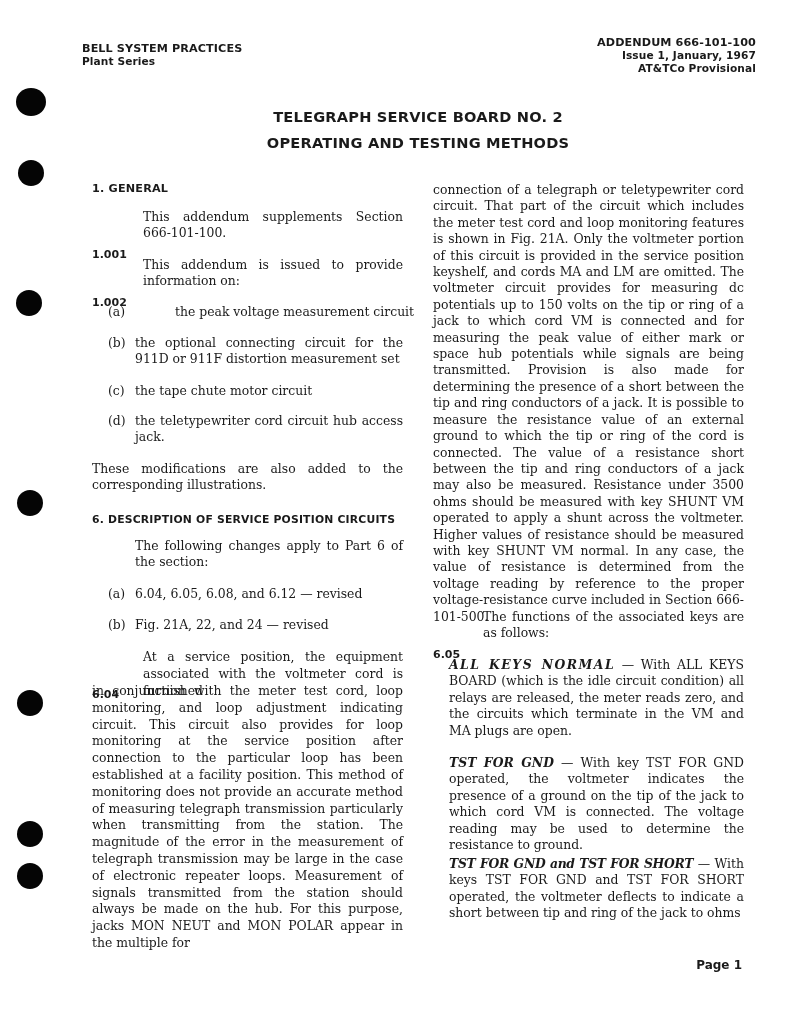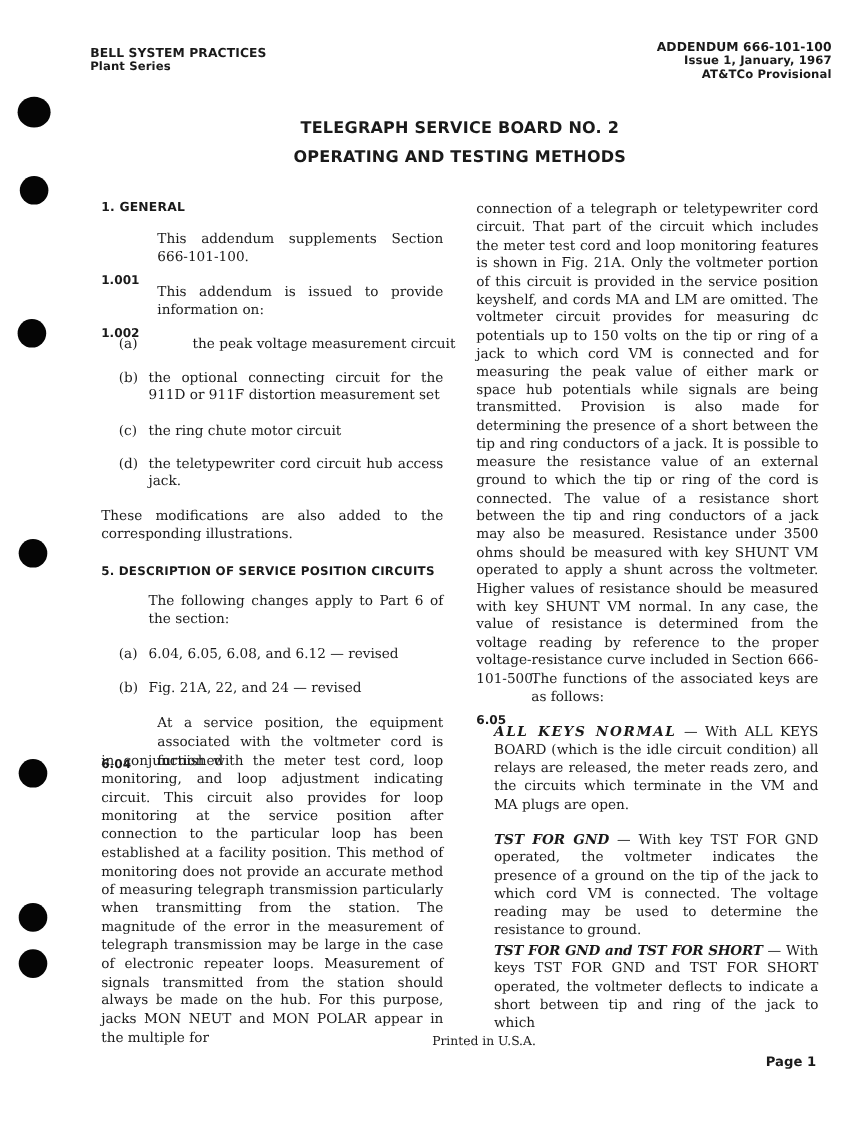--- a/index.html
+++ b/index.html
@@ -57,28 +57,28 @@
   <div class="num" style="top:260px;left:0;">1.002</div>
   <div class="abs just" style="top:257px;left:51px;width:260px;">This addendum is issued to provide information on:</div>
 
   <div class="lbl" style="top:304px;left:16px;">(a)</div>
   <div class="abs" style="top:304px;left:43px;width:268px;margin-left:40px;">the peak voltage measurement circuit</div>
 
   <div class="lbl" style="top:335px;left:16px;">(b)</div>
   <div class="abs just" style="top:335px;left:43px;width:268px;">the optional connecting circuit for the 911D or 911F distortion measurement set</div>
 
   <div class="lbl" style="top:383px;left:16px;">(c)</div>
-  <div class="abs" style="top:383px;left:43px;width:268px;">the ring chute motor circuit</div>
+  <div class="abs" style="top:383px;left:43px;width:268px;">the tape chute motor circuit</div>
 
   <div class="lbl" style="top:413px;left:16px;">(d)</div>
   <div class="abs just" style="top:413px;left:43px;width:268px;">the teletypewriter cord circuit hub access jack.</div>
 
   <div class="abs just" style="top:461px;left:0;width:311px;">These modifications are also added to the corresponding illustrations.</div>
 
-  <div class="abs sect" style="top:512px;font-size:10.8px;">5. DESCRIPTION OF SERVICE POSITION CIRCUITS</div>
+  <div class="abs sect" style="top:512px;font-size:10.8px;">6. DESCRIPTION OF SERVICE POSITION CIRCUITS</div>
 
   <div class="abs just" style="top:538px;left:43px;width:268px;">The following changes apply to Part 6 of the section:</div>
 
   <div class="lbl" style="top:586px;left:16px;">(a)</div>
   <div class="abs" style="top:586px;left:43px;width:268px;">6.04, 6.05, 6.08, and 6.12 — revised</div>
 
   <div class="lbl" style="top:617px;left:16px;">(b)</div>
   <div class="abs" style="top:617px;left:43px;width:268px;">Fig. 21A, 22, and 24 — revised</div>
 
   <div class="num" style="top:652px;left:0;">6.04</div>
@@ -94,20 +94,19 @@
 
   <div class="abs just" style="top:657px;left:16px;width:295px;">
     <span class="bi" style="letter-spacing:1.5px;">ALL KEYS NORMAL</span><span> — With ALL KEYS BOARD (which is the idle circuit condition) all relays are released, the meter reads zero, and the circuits which terminate in the VM and MA plugs are open.</span>
   </div>
 
   <div class="abs just" style="top:755px;left:16px;width:295px;">
     <span class="bi">TST FOR GND</span><span> — With key TST FOR GND operated, the voltmeter indicates the presence of a ground on the tip of the jack to which cord VM is connected. The voltage reading may be used to determine the resistance to ground.</span>
   </div>
 
   <div class="abs just" style="top:856px;left:16px;width:295px;">
-    <span class="bi" style="letter-spacing:-0.3px;">TST FOR GND and TST FOR SHORT</span><span> — With keys TST FOR GND and TST FOR SHORT operated, the voltmeter deflects to indicate a short between tip and ring of the jack to which</span>
+    <span class="bi" style="letter-spacing:-0.3px;">TST FOR GND and TST FOR SHORT</span><span> — With keys TST FOR GND and TST FOR SHORT operated, the voltmeter deflects to indicate a short between tip and ring of the jack to ohms</span>
   </div>
 </div>
 
 <div class="footer">
-  <div>Printed in U.S.A.</div>
 </div>
 <div class="pagenum">Page 1</div>
 
 </body></html>

